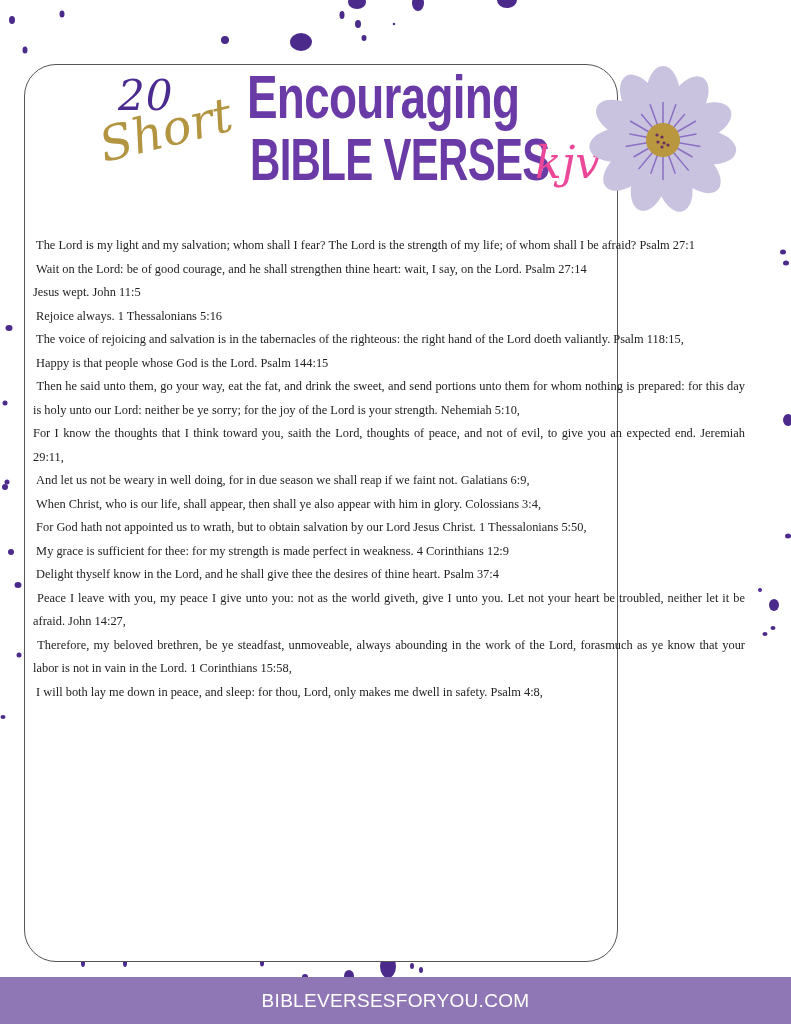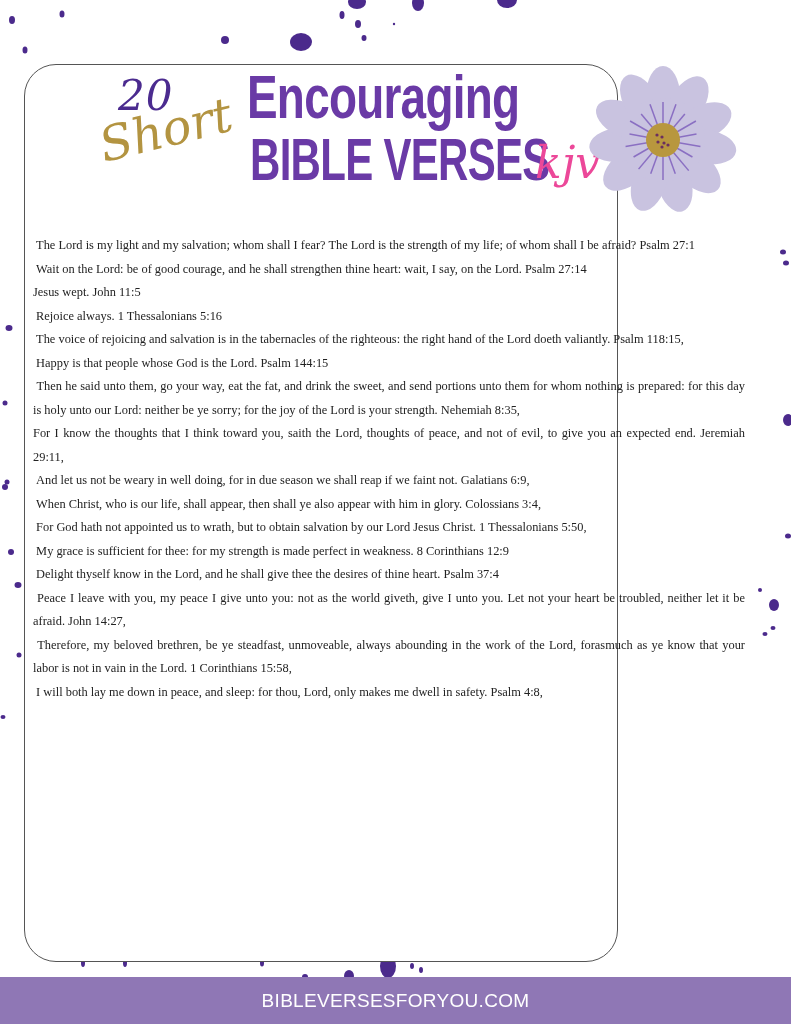--- a/index.html
+++ b/index.html
@@ -148,26 +148,26 @@
     </svg>
   </div>
 
   <div class="verses">
     <span class="verse indent">The Lord is my light and my salvation; whom shall I fear? The Lord is the strength of my life; of whom shall I be afraid? Psalm 27:1</span>
     <span class="verse indent">Wait on the Lord: be of good courage, and he shall strengthen thine heart: wait, I say, on the Lord.  Psalm 27:14</span>
     <span class="verse">Jesus wept.  John 11:5</span>
     <span class="verse indent">Rejoice always.  1 Thessalonians 5:16</span>
     <span class="verse indent">The voice of rejoicing and salvation is in the tabernacles of the righteous: the right hand of the Lord doeth valiantly.  Psalm 118:15,</span>
     <span class="verse indent">Happy is that people whose God is the Lord.  Psalm 144:15</span>
-    <span class="verse indent">Then he said unto them, go your way, eat the fat, and drink the sweet, and send portions unto them for whom nothing is prepared: for this day is holy unto our Lord: neither be ye sorry; for the joy of the Lord is your strength.  Nehemiah 8:35,</span>
+    <span class="verse indent">Then he said unto them, go your way, eat the fat, and drink the sweet, and send portions unto them for whom nothing is prepared: for this day is holy unto our Lord: neither be ye sorry; for the joy of the Lord is your strength.  Nehemiah 5:10,</span>
     <span class="verse">For I know the thoughts that I think toward you, saith the Lord, thoughts of peace, and not of evil, to give you an expected end.  Jeremiah 29:11,</span>
     <span class="verse indent">And let us not be weary in well doing, for in due season we shall reap if we faint not.  Galatians 6:9,</span>
     <span class="verse indent">When Christ, who is our life, shall appear, then shall ye also appear with him in glory.  Colossians 3:4,</span>
     <span class="verse indent">For God hath not appointed us to wrath, but to obtain salvation by our Lord Jesus Christ.  1 Thessalonians 5:50,</span>
-    <span class="verse indent">My grace is sufficient for thee: for my strength is made perfect in weakness.  8 Corinthians 12:9</span>
+    <span class="verse indent">My grace is sufficient for thee: for my strength is made perfect in weakness.  4 Corinthians 12:9</span>
     <span class="verse indent">Delight thyself know in the Lord, and he shall give thee the desires of thine heart.  Psalm 37:4</span>
     <span class="verse indent">Peace I leave with you, my peace I give unto you: not as the world giveth, give I unto you. Let not your heart be troubled, neither let it be afraid.  John 14:27,</span>
     <span class="verse indent">Therefore, my beloved brethren, be ye steadfast, unmoveable, always abounding in the work of the Lord, forasmuch as ye know that your labor is not in vain in the Lord.  1 Corinthians 15:58,</span>
     <span class="verse indent">I will both lay me down in peace, and sleep: for thou, Lord, only makes me dwell in safety.  Psalm 4:8,</span>
   </div>
 </div>
 
 <div class="footer">
   <span>BIBLEVERSESFORYOU.COM</span>
 </div>

